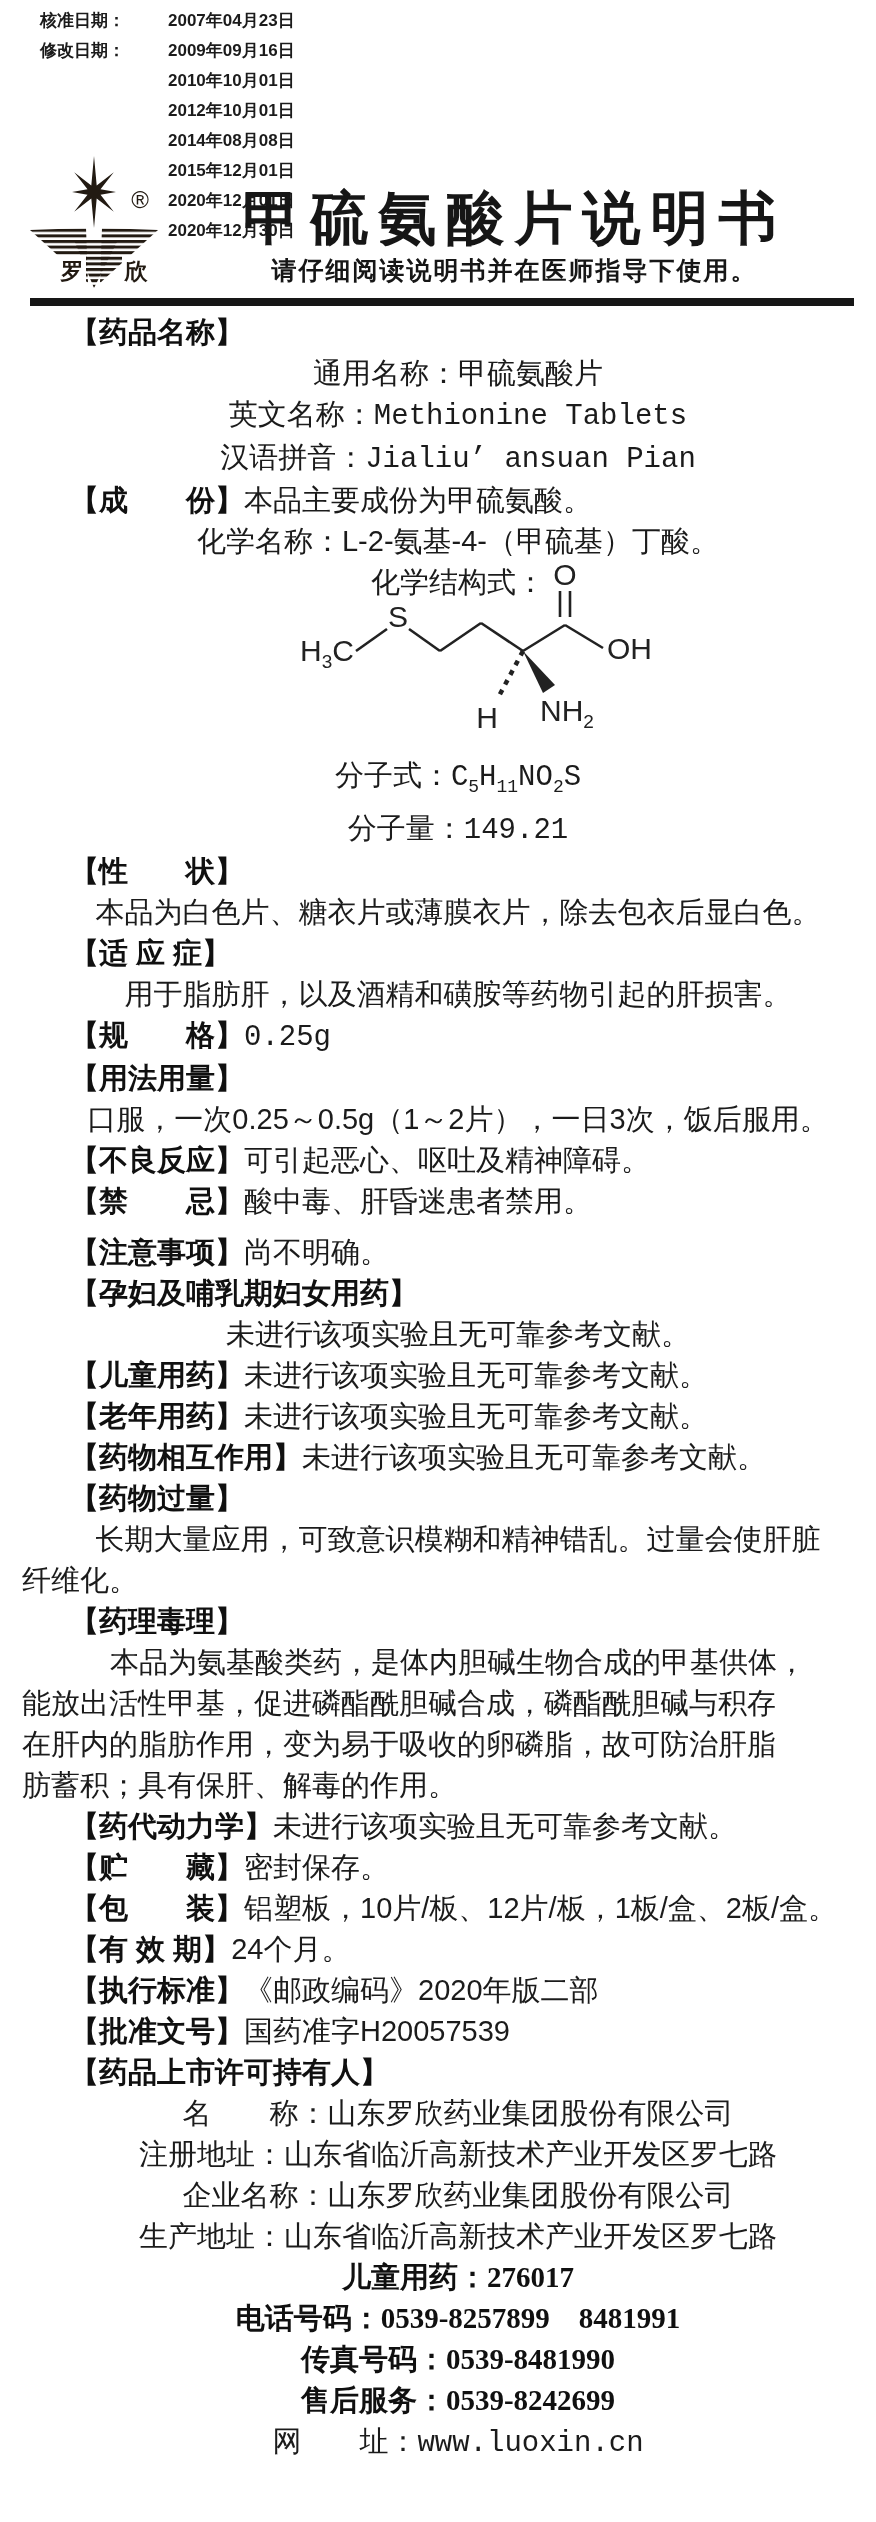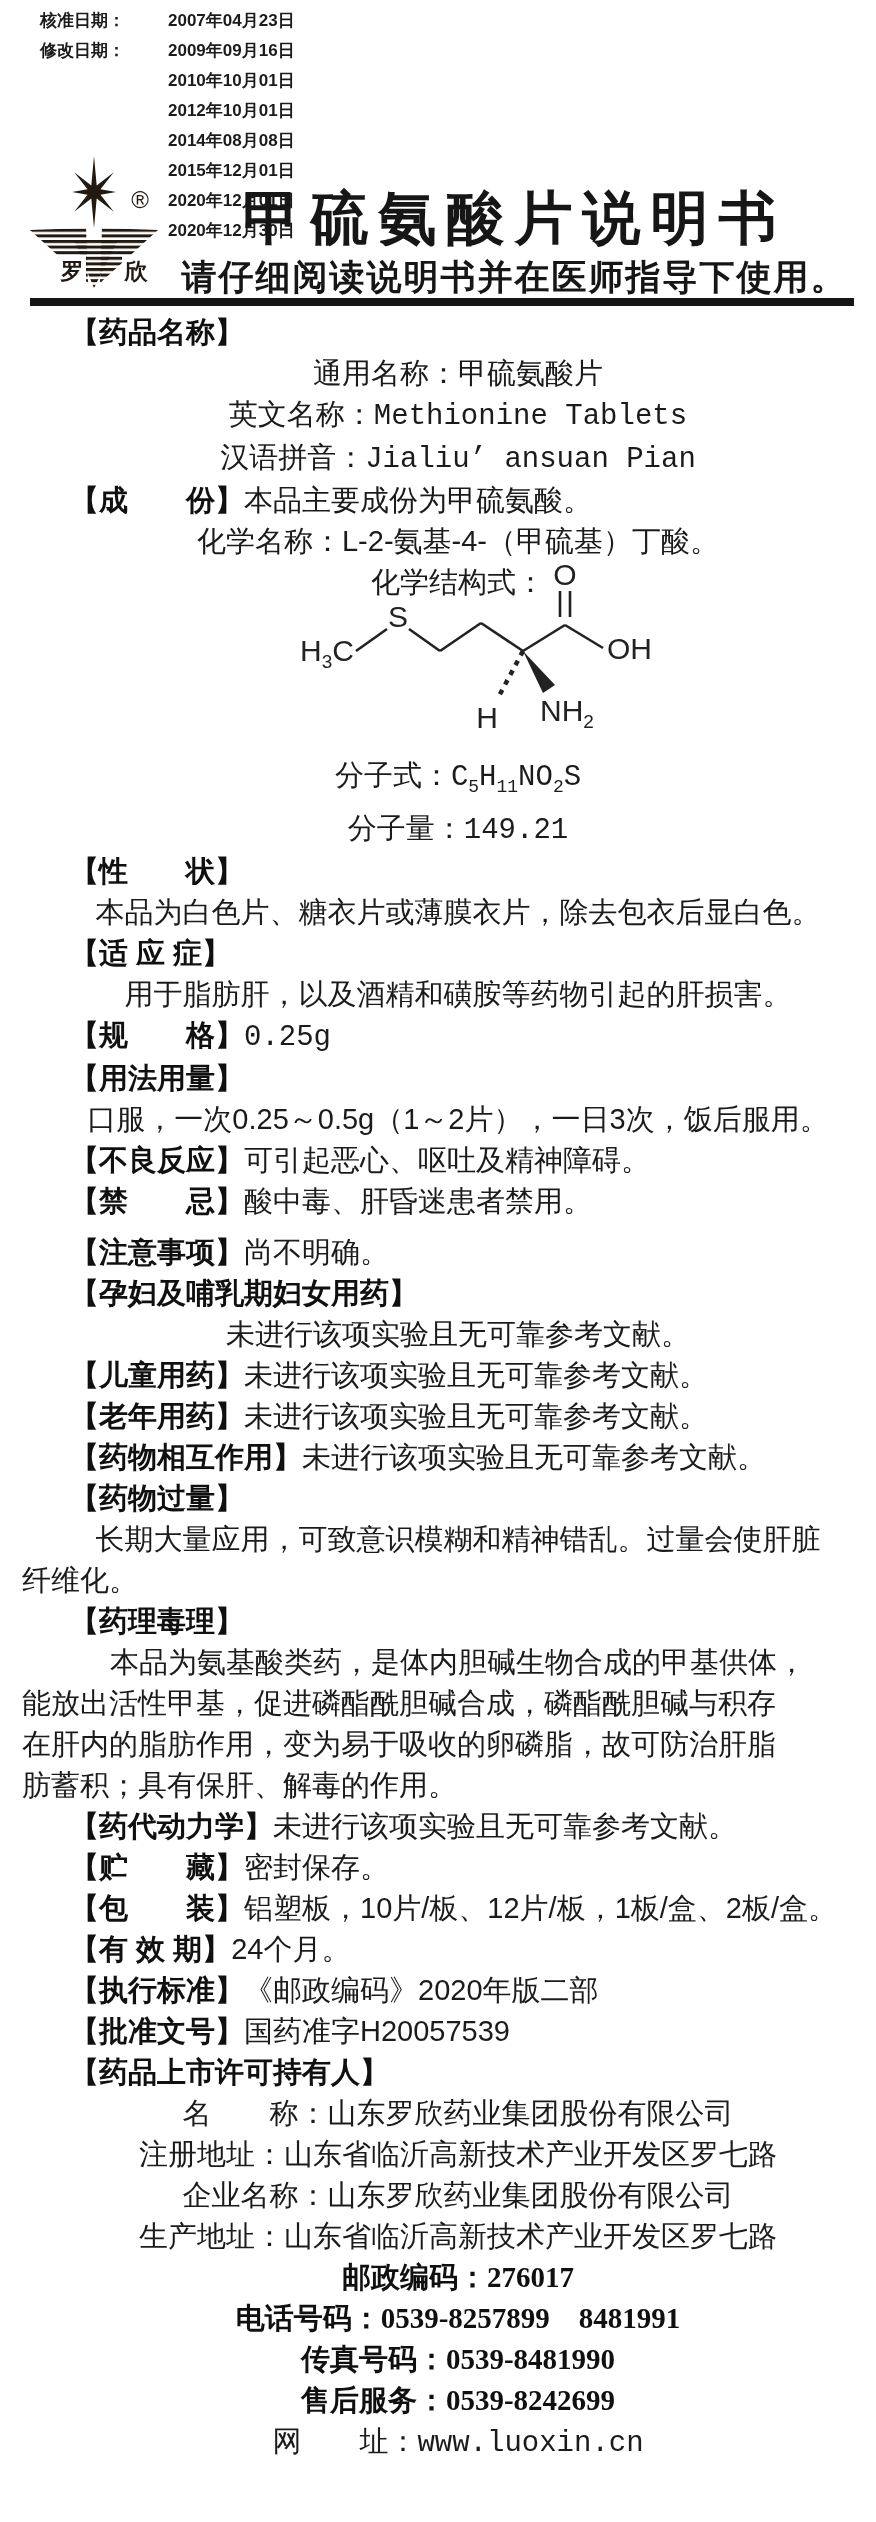--- a/index.html
+++ b/index.html
@@ -8,21 +8,21 @@
     font-family:"Liberation Sans","DejaVu Sans",sans-serif;color:#1b1b1b;
   }
   
   .masthead{position:relative;height:308px;}
   .dates{position:absolute;left:40px;top:6px;font-size:17px;font-weight:700;}
   .drow{display:flex;line-height:30px;white-space:nowrap;}
   .dlabel{width:128px;}
   .logo{position:absolute;left:28px;top:156px;}
   .titlewrap{position:absolute;left:178px;right:25px;top:186px;text-align:center;}
   .doc-title{font-size:58px;font-weight:700;letter-spacing:10px;line-height:64px;color:#161616;white-space:nowrap;}
-  .doc-subtitle{font-size:35px;font-weight:700;letter-spacing:2px;margin-top:4px;color:#161616;white-space:nowrap;text-align:center;}
+  .doc-subtitle{font-size:25px;font-weight:700;letter-spacing:2px;margin-top:4px;color:#161616;white-space:nowrap;text-align:center;}
   .divider{position:absolute;left:30px;right:22px;bottom:2px;height:8px;background:#161616;}
   
   .content{padding:4px 18px 0 22px;font-size:29px;}
   .ln{line-height:41px;white-space:nowrap;}
   .ind{padding-left:36px;text-align:center;}
   .hdr{font-weight:700;color:#101010;margin-left:48px;}
   .b{font-weight:700;color:#101010;}
   .mono{font-family:"Liberation Mono","DejaVu Sans Mono",monospace;}
   .serif{font-family:"Liberation Serif","DejaVu Serif",serif;}
   sub.fsub{font-size:62%;}
@@ -176,19 +176,19 @@
   <div class="ln"><span class="hdr">【执行标准】</span><span>《邮政编码》2020年版二部</span></div>
 
   <div class="ln"><span class="hdr">【批准文号】</span><span>国药准字H20057539</span></div>
 
   <div class="ln"><span class="hdr">【药品上市许可持有人】</span></div>
   <div class="ln ind"><span>名　　称：</span><span>山东罗欣药业集团股份有限公司</span></div>
   <div class="ln ind"><span>注册地址：</span><span>山东省临沂高新技术产业开发区罗七路</span></div>
 
   <div class="ln ind"><span>企业名称：</span><span>山东罗欣药业集团股份有限公司</span></div>
   <div class="ln ind"><span>生产地址：</span><span>山东省临沂高新技术产业开发区罗七路</span></div>
-  <div class="ln ind"><span class="b">邮政编码：</span><span class="serif b">276017</span></div>
+  <div class="ln ind"><span class="b">儿童用药：</span><span class="serif b">276017</span></div>
   <div class="ln ind"><span class="b">电话号码：</span><span class="serif b">0539-8257899　8481991</span></div>
   <div class="ln ind"><span class="b">传真号码：</span><span class="serif b">0539-8481990</span></div>
   <div class="ln ind"><span class="b">售后服务：</span><span class="serif b">0539-8242699</span></div>
   <div class="ln ind"><span>网　　址：</span><span class="mono">www.luoxin.cn</span></div>
 
 </div>
 
 </body></html>

